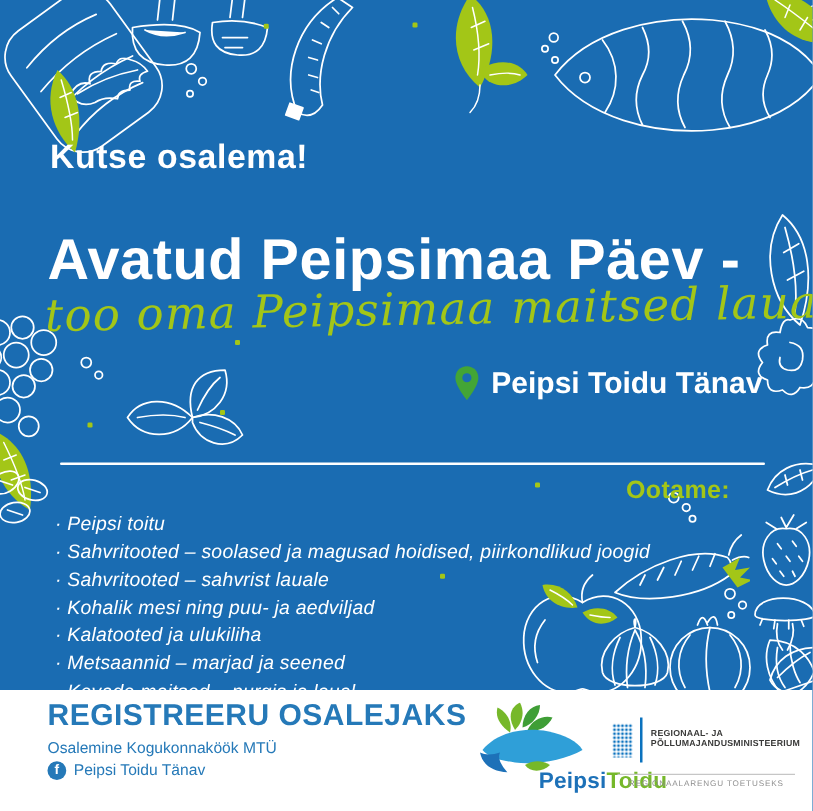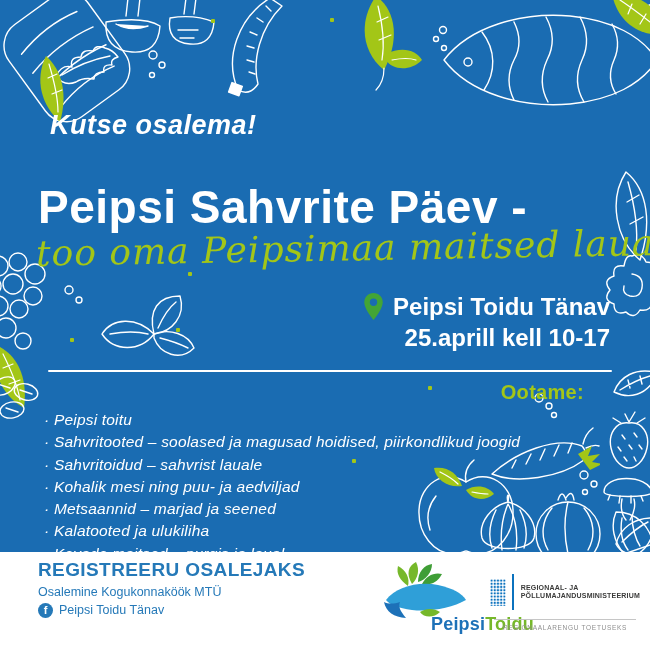--- a/index.html
+++ b/index.html
@@ -9,21 +9,21 @@
     font-family:"Liberation Sans",sans-serif;
     -webkit-font-smoothing:antialiased;
   }
   .deco{position:absolute;pointer-events:none;}
   .ln{stroke:#ffffff;fill:none;stroke-width:1.4;stroke-linecap:round;stroke-linejoin:round;}
   .lnw{stroke:#ffffff;fill:none;stroke-width:1.2;stroke-linecap:round;stroke-linejoin:round;}
   .dot{position:absolute;width:4px;height:4px;background:#a3c617;border-radius:1px;}
 
   .kicker{
     position:absolute;left:40px;top:110px;
-    color:#ffffff;font-size:27px;font-style:italic;font-weight:bold;letter-spacing:.5px;margin-left:10px;
+    color:#ffffff;font-size:27px;font-weight:bold;letter-spacing:.5px;
   }
   .title{
     position:absolute;left:38px;top:180px;
     color:#ffffff;font-size:46px;font-weight:bold;letter-spacing:.5px;white-space:nowrap;
   }
   .tagline{
     position:absolute;left:36px;top:228px;width:560px;
     color:#a3c617;font-family:"DejaVu Serif",serif;font-style:italic;
     font-size:36px;letter-spacing:1px;white-space:nowrap;transform:rotate(-1deg);
   }
@@ -36,21 +36,21 @@
   .expect{position:absolute;left:44px;top:381px;width:540px;}
   .expect-heading{color:#a3c617;font-size:20px;font-weight:bold;letter-spacing:.3px;margin-bottom:5px;text-align:right;}
   .expect-list{list-style:none;margin:0;padding:0;color:#ffffff;font-size:15.5px;line-height:22.3px;letter-spacing:.2px;font-style:italic;}
   .expect-list li::before{content:"· ";}
 
   .footer{
     position:absolute;left:0;top:552px;width:650px;height:97px;background:#ffffff;
     color:#2579b8;
   }
   .reg-block{position:absolute;left:38px;top:7px;}
-  .reg-heading{font-size:19px;font-weight:bold;letter-spacing:.4px;color:#2579b8;}
+  .reg-heading{font-size:24px;font-weight:bold;letter-spacing:.4px;color:#2579b8;}
   .reg-line{font-size:12.5px;line-height:13px;margin-top:4.5px;color:#2579b8;}
   .reg-note{font-style:italic;}
   .fb-row{display:flex;align-items:center;gap:6px;margin-top:4px;}
   .fb-icon{
     width:15px;height:15px;border-radius:50%;background:#2579b8;color:#ffffff;
     font-size:11px;font-weight:bold;display:inline-flex;align-items:center;justify-content:center;
   }
   .pt-logo{position:absolute;left:372px;top:10px;width:110px;}
   .pt-words{position:absolute;left:16px;top:52px;font-size:18px;font-weight:bold;letter-spacing:.2px;white-space:nowrap;}
   .pt-word1{color:#1d71b8;margin-left:43px;}
@@ -279,44 +279,43 @@
 
   <div class="dot deco" style="left:211px;top:19px"></div>
   <div class="dot deco" style="left:330px;top:18px"></div>
   <div class="dot deco" style="left:188px;top:272px"></div>
   <div class="dot deco" style="left:176px;top:328px"></div>
   <div class="dot deco" style="left:70px;top:338px"></div>
   <div class="dot deco" style="left:428px;top:386px"></div>
   <div class="dot deco" style="left:352px;top:459px"></div>
 
   <div class="kicker">Kutse osalema!</div>
-  <h1 class="title" style="margin:0">Peipsi Sahvrite Päev -</h1>
+  <h1 class="title" style="margin:0">Avatud Peipsimaa Päev -</h1>
   <div class="tagline">too oma Peipsimaa maitsed lauale</div>
 
   <div class="event">
     <div class="loc-row">
       <svg width="21" height="29" viewBox="0 0 24 33">
         <path fill="#43a536" d="M12 1 C6 1 1.5 5.6 1.5 11.6 C1.5 19.5 12 32 12 32 C12 32 22.5 19.5 22.5 11.6 C22.5 5.6 18 1 12 1 Z"></path>
         <circle cx="12" cy="11.6" r="4.2" fill="#1a6cb2"></circle>
       </svg>
       <span>Peipsi Toidu Tänav</span>
     </div>
-    <div>25.aprill kell 10-17</div>
   </div>
 
   <div class="divider"></div>
   <div class="expect">
     <div class="expect-heading">Ootame:</div>
     <ul class="expect-list">
       <li>Peipsi toitu</li>
       <li>Sahvritooted – soolased ja magusad hoidised, piirkondlikud joogid</li>
-      <li>Sahvritoidud – sahvrist lauale</li>
+      <li>Sahvritooted – sahvrist lauale</li>
       <li>Kohalik mesi ning puu- ja aedviljad</li>
+      <li>Kalatooted ja ulukiliha</li>
       <li>Metsaannid – marjad ja seened</li>
-      <li>Kalatooted ja ulukiliha</li>
       <li>Kevade maitsed – purgis ja laual</li>
     </ul>
   </div>
 
   <div class="footer">
     <div class="reg-block">
       <div class="reg-heading">REGISTREERU OSALEJAKS</div>
       <div class="reg-line">Osalemine Kogukonnaköök MTÜ</div>
       <div class="fb-row">
         <span class="fb-icon">f</span>

